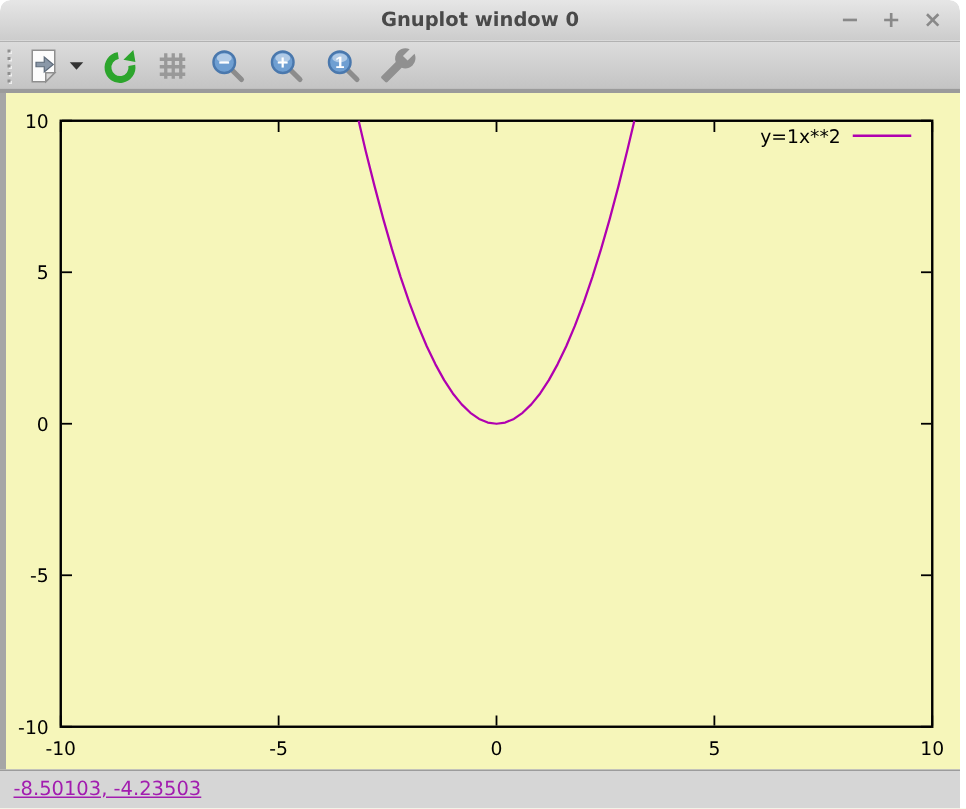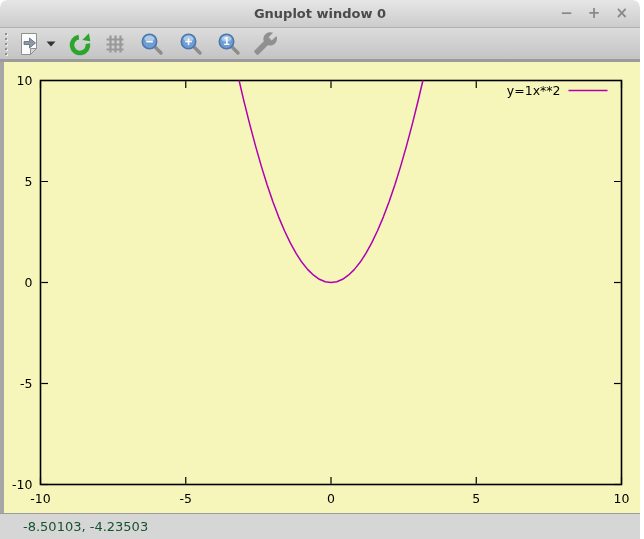--- a/index.html
+++ b/index.html
@@ -31,21 +31,21 @@
   
   .canvas{flex:0 0 451px;height:451px;background:#f6f6ba;
     border-left:4px solid #a6a6a6;border-right:4px solid #a6a6a6;
     width:636px;box-sizing:content-box;}
   .canvas svg{display:block;}
   .tick{font-family:"DejaVu Sans","Liberation Sans",sans-serif;
     font-size:12.5px;fill:#000;}
   
   .statusbar{flex:0 0 26px;height:26px;box-sizing:border-box;
     background:#d6d6d6;border-top:1px solid #9c9c9c;
-    font-size:13px;color:#14532d;line-height:25px;padding-left:23px;}
+    font-size:13px;color:#a21caf;line-height:25px;padding-left:9px;text-decoration:underline;}
 </style>
 </head>
 <body>
 
 <div class="window">
 
   <div class="titlebar">
     <div class="title">Gnuplot window 0</div>
     <div class="win-controls">
       <span>−</span>

